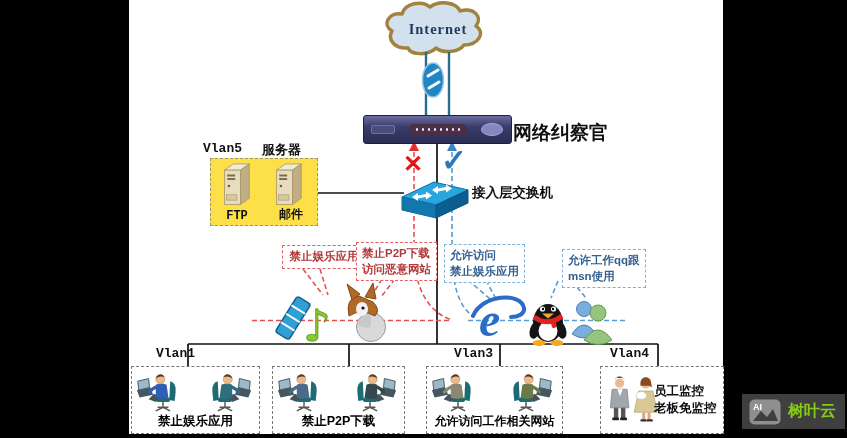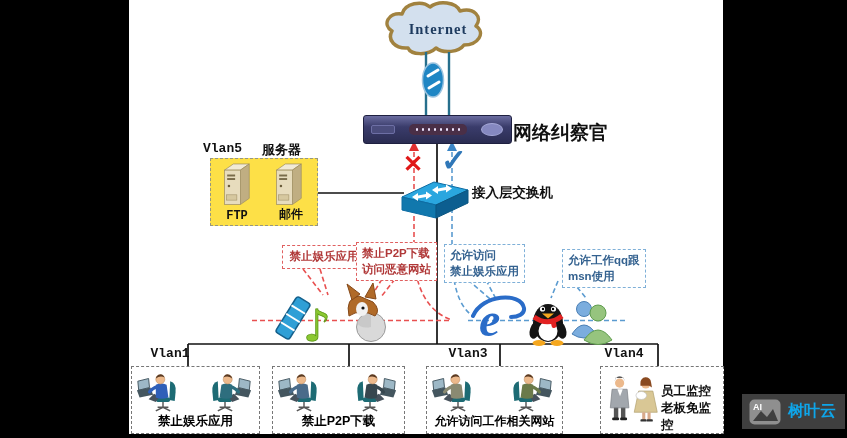--- a/index.html
+++ b/index.html
@@ -32,30 +32,30 @@
   #server-box{left:210px;top:158px;width:106px;height:66px;border:1.5px dashed #979780;background:#fde047;}
   .srv-label{position:absolute;bottom:2px;width:44px;text-align:center;font-size:12px;font-weight:bold;}
   
   #switch-label{left:472px;top:184px;font-size:13.5px;font-weight:bold;}
   
   .callout{position:absolute;background:#fff;font-size:11.5px;font-weight:bold;line-height:1.35;
     padding:3px 5px;white-space:nowrap;}
   .callout.deny{border:1.6px dashed #e06060;color:#b03838;}
   .callout.allow{border:1.6px dashed #7fb0d8;color:#33618f;}
   
-  .vlan-name{position:absolute;top:346px;width:50px;text-align:center;font-size:13px;}
+  .vlan-name{position:absolute;top:346px;width:50px;text-align:right;font-size:13px;}
   .vbox{position:absolute;top:366px;height:66px;border:1.5px dashed #777;background:#fff;}
   .vbox .policy{position:absolute;bottom:3px;left:0;right:0;text-align:center;
     font-size:12.5px;font-weight:bold;color:#000;}
   .ppl{position:absolute;}
-  #vbox4-text{position:absolute;left:60px;top:16px;font-size:12.5px;font-weight:bold;line-height:17px;}
+  #vbox4-text{position:absolute;left:53px;top:16px;font-size:12.5px;font-weight:bold;line-height:17px;}
   
   #watermark{left:742px;top:394px;width:103px;height:35px;background:#3f3f3f;border-radius:0;
     display:flex;align-items:center;gap:7px;padding-left:7px;box-sizing:border-box;}
-  #watermark .brand{color:#0ea5e9;font-size:16px;font-weight:bold;}
+  #watermark .brand{color:#84cc16;font-size:16px;font-weight:bold;}
 </style>
 </head>
 <body>
 
 <div id="stage">
   <div id="panel" class="abs"></div>
 
   <svg class="overlay abs" viewBox="0 0 847 438">
     <defs>
       <symbol id="sitter" viewBox="0 0 60 48">

